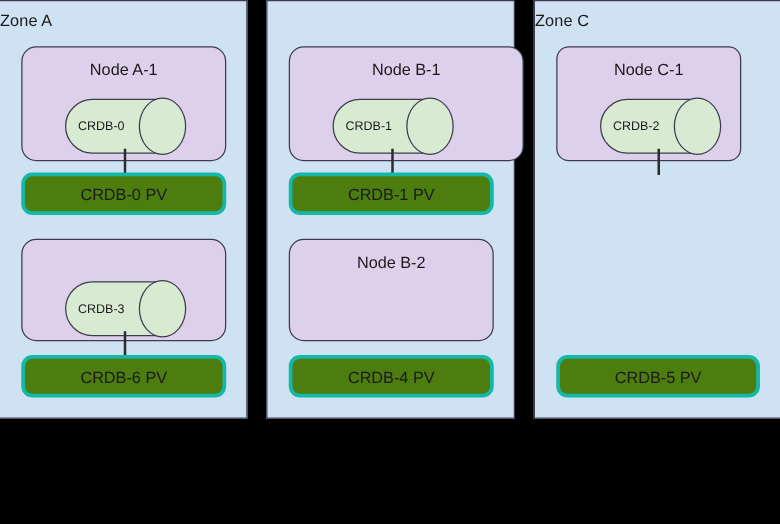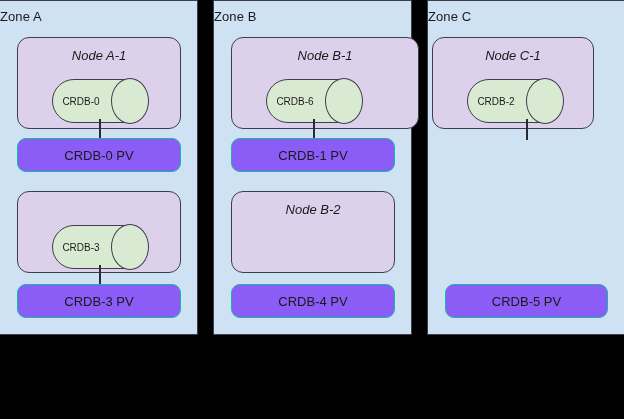--- a/index.html
+++ b/index.html
@@ -54,21 +54,20 @@
     box-sizing: border-box;
   }
   .node-title {
     position: absolute;
     top: 10px;
     left: 0;
     width: 100%;
     text-align: center;
     font-size: 13px;
     color: #1a1a1a;
-    font-style: italic;
   }
 
   
   .slot-1 { top: 36px;  height: 92px; }
   .slot-2 { top: 190px; height: 82px; }
 
   
   .cylinder {
     position: absolute;
     box-sizing: border-box;
@@ -110,22 +109,22 @@
   .connector {
     position: absolute;
     width: 2px;
     background: #2b2b33;
     z-index: 1;
   }
 
   
   .pv {
     position: absolute;
-    background: #8b5cf6;
-    border: 1px solid #14b8a6;
+    background: #4d7c0f;
+    border: 3px solid #14b8a6;
     border-radius: 9px;
     box-sizing: border-box;
     display: flex;
     align-items: center;
     justify-content: center;
     font-size: 13px;
     color: #1a1a1a;
     z-index: 2;
   }
 </style>
@@ -149,48 +148,47 @@
     <div class="pv" style="left:17px; top:137px; width:164px; height:34px;">CRDB-0 PV</div>
 
     <div class="node slot-2" style="left:17px; width:164px;">
       <div class="cylinder" style="left:34px; top:33px; width:96px; height:44px;">
         <div class="cyl-body"></div>
         <div class="cyl-cap"></div>
         <div class="cyl-label">CRDB-3</div>
       </div>
     </div>
     <div class="connector" style="left:99px; top:264px; height:21px;"></div>
-    <div class="pv" style="left:17px; top:283px; width:164px; height:34px;">CRDB-3 PV</div>
+    <div class="pv" style="left:17px; top:283px; width:164px; height:34px;">CRDB-6 PV</div>
   </div>
 
   <div class="zone zone-b">
-    <div class="zone-title">Zone B</div>
 
     <div class="node slot-1" style="left:17px; width:188px;">
       <div class="node-title">Node B-1</div>
       <div class="cylinder" style="left:34px; top:41px; width:96px; height:44px;">
         <div class="cyl-body"></div>
         <div class="cyl-cap"></div>
-        <div class="cyl-label">CRDB-6</div>
+        <div class="cyl-label">CRDB-1</div>
       </div>
     </div>
     <div class="connector" style="left:99px; top:118px; height:21px;"></div>
     <div class="pv" style="left:17px; top:137px; width:164px; height:34px;">CRDB-1 PV</div>
 
     <div class="node slot-2" style="left:17px; width:164px;">
       <div class="node-title">Node B-2</div>
     </div>
 
     <div class="pv" style="left:17px; top:283px; width:164px; height:34px;">CRDB-4 PV</div>
   </div>
 
   <div class="zone zone-c">
     <div class="zone-title">Zone C</div>
 
-    <div class="node slot-1" style="left:4px; width:162px;">
+    <div class="node slot-1" style="left:17px; width:148px;border-radius:10px;">
       <div class="node-title">Node C-1</div>
       <div class="cylinder" style="left:34px; top:41px; width:96px; height:44px;">
         <div class="cyl-body"></div>
         <div class="cyl-cap"></div>
         <div class="cyl-label">CRDB-2</div>
       </div>
     </div>
     <div class="connector" style="left:98px; top:118px; height:21px;"></div>
 
     <div class="pv" style="left:17px; top:283px; width:163px; height:34px;">CRDB-5 PV</div>

